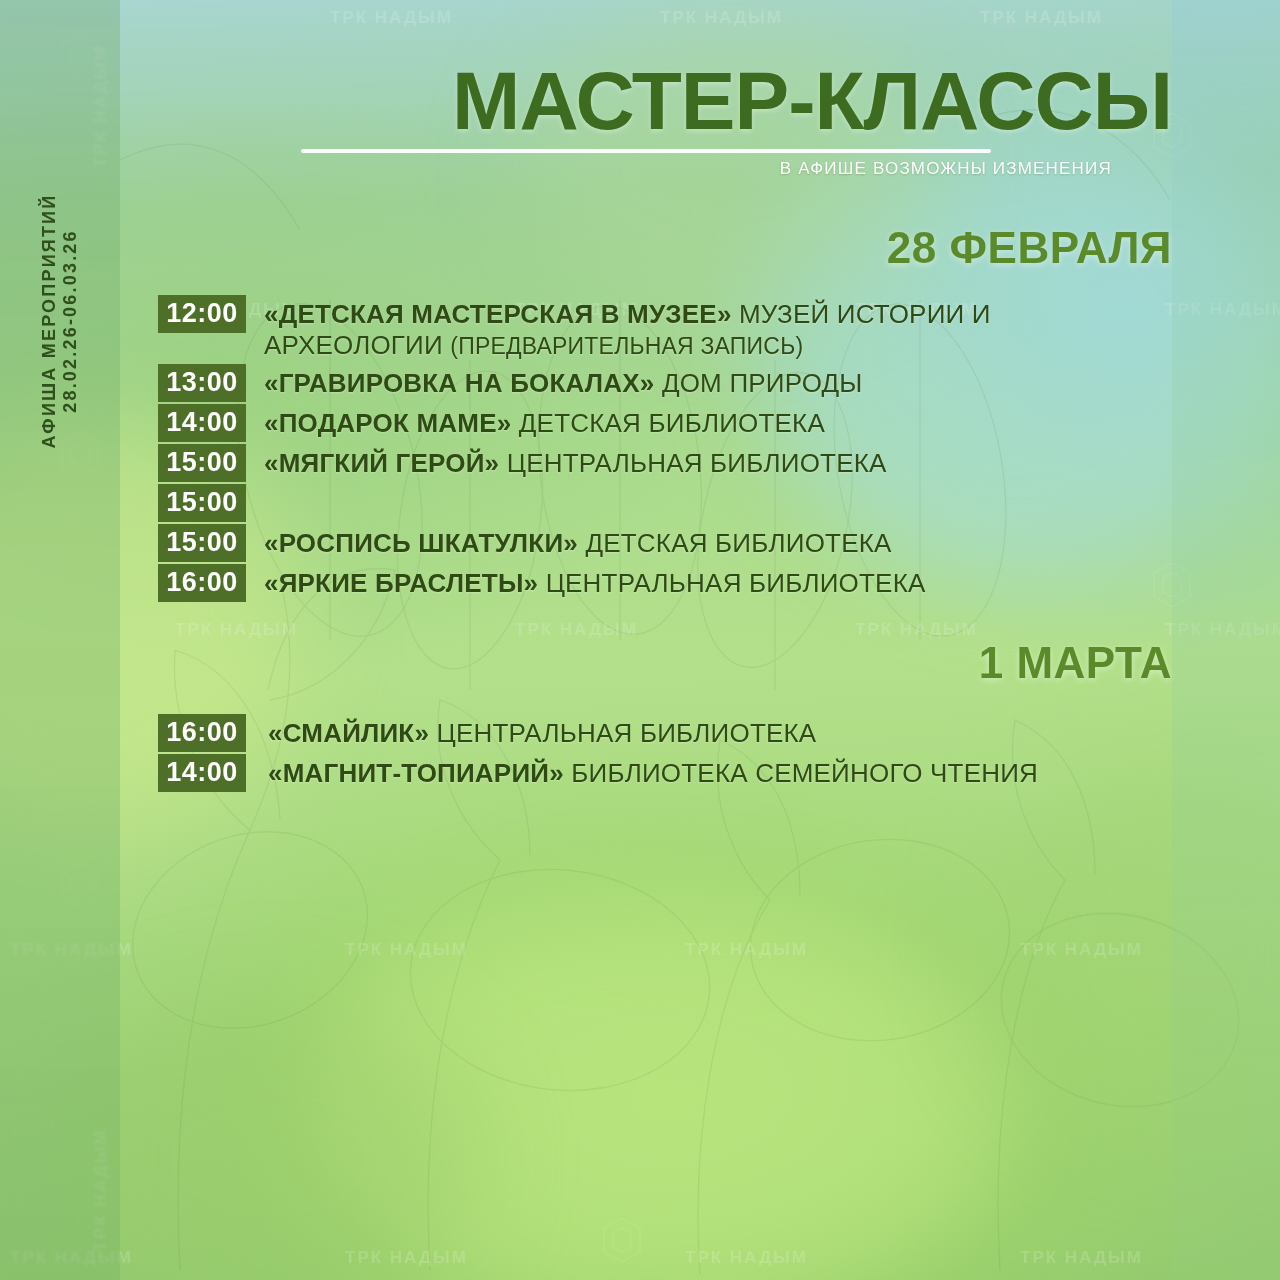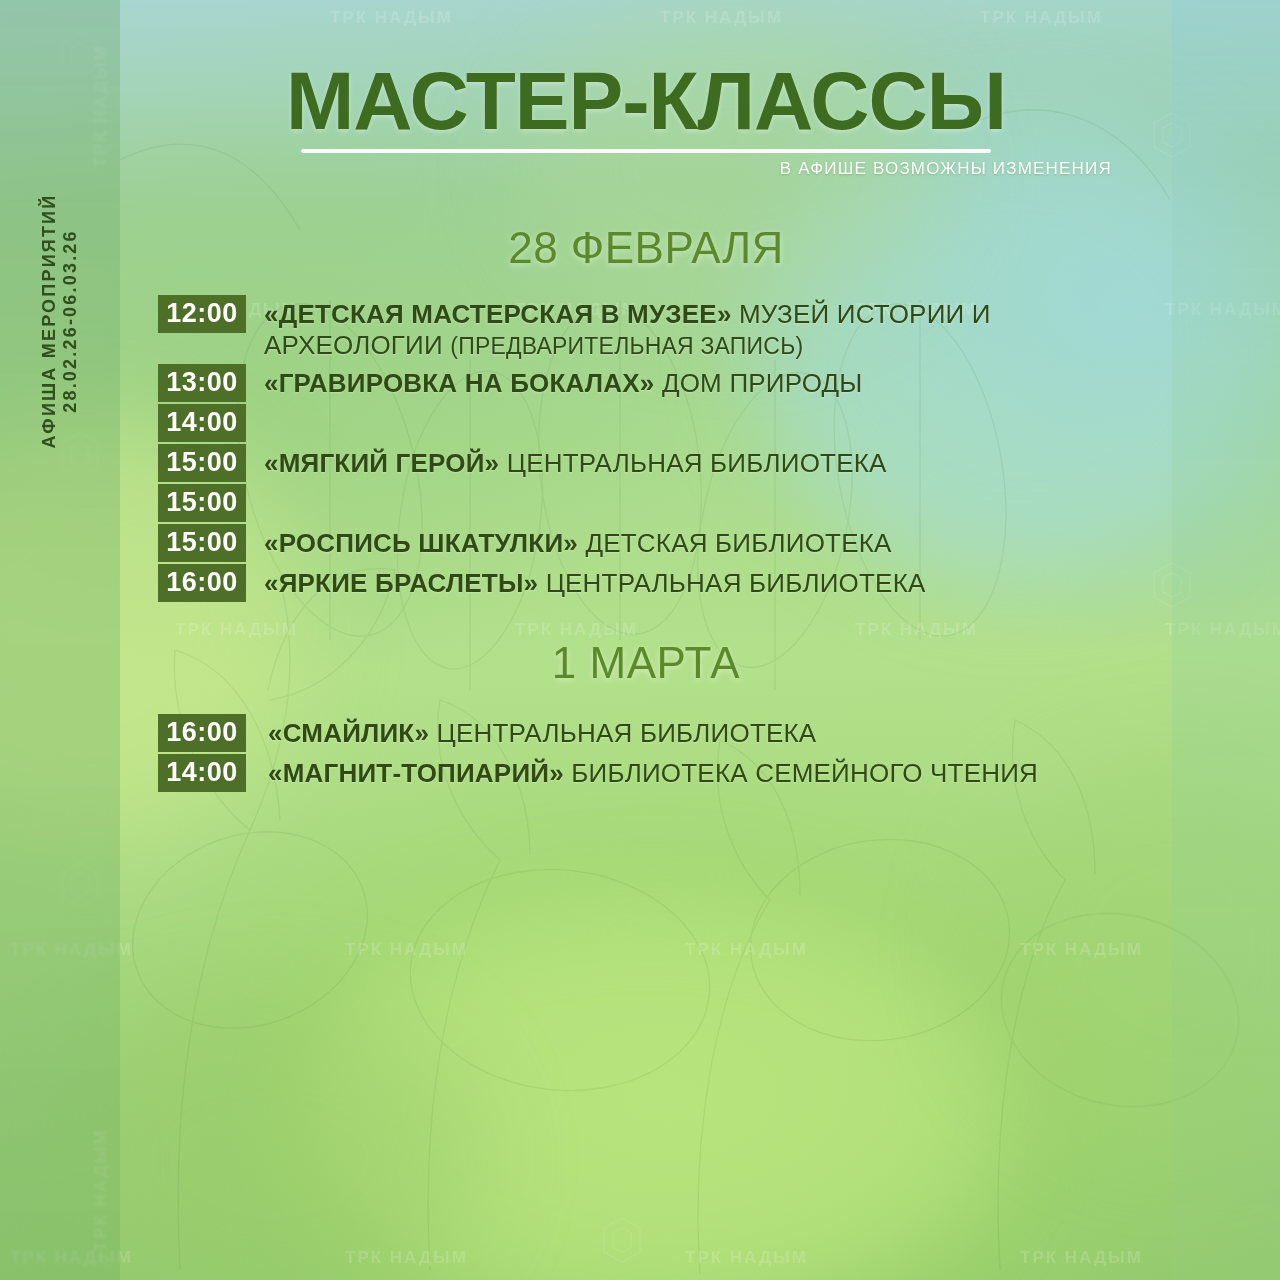--- a/index.html
+++ b/index.html
@@ -105,21 +105,21 @@
     position: absolute;
     left: 120px;
     top: 0;
     width: 1052px;
     height: 1280px;
   }
 
   .title {
     margin: 0;
     padding-top: 62px;
-    text-align: center;
+    text-align: right;
     color: #3d6b1f;
     font-size: 82px;
     line-height: .96;
     font-weight: 700;
     letter-spacing: -1px;
     text-shadow: 0 2px 5px rgba(255,255,255,.35);
   }
   .title-rule {
     width: 690px;
     height: 4px;
@@ -133,24 +133,24 @@
     text-align: right;
     padding-right: 60px;
     color: #ffffff;
     font-size: 17px;
     font-weight: 400;
     letter-spacing: 1.2px;
     text-shadow: 0 1px 2px rgba(90,120,60,.35);
   }
 
   .date-head {
-    text-align: center;
+    text-align: right;
     color: #5a8a2a;
     font-size: 44px;
-    font-weight: 400;
+    font-weight: 700;
     letter-spacing: .5px;
     text-shadow: 0 2px 6px rgba(255,255,255,.45);
   }
   .date-feb { margin-top: 44px; }
   .date-mar { margin-top: 36px; }
 
   .schedule {
     margin-top: 22px;
     padding-left: 38px;
   }
@@ -321,20 +321,24 @@
       <div class="row">
         <div class="time">13:00</div>
         <div class="event">
           <span class="b">«ГРАВИРОВКА НА БОКАЛАХ»</span>
           <span>ДОМ ПРИРОДЫ</span>
         </div>
       </div>
 
       <div class="row">
         <div class="time">14:00</div>
+        <div class="event">
+          <span class="b">«ПОДАРОК МАМЕ»</span>
+          <span>ДЕТСКАЯ БИБЛИОТЕКА</span>
+        </div>
       </div>
 
       <div class="row">
         <div class="time">15:00</div>
         <div class="event">
           <span class="b">«МЯГКИЙ ГЕРОЙ»</span>
           <span>ЦЕНТРАЛЬНАЯ БИБЛИОТЕКА</span>
         </div>
       </div>
 

